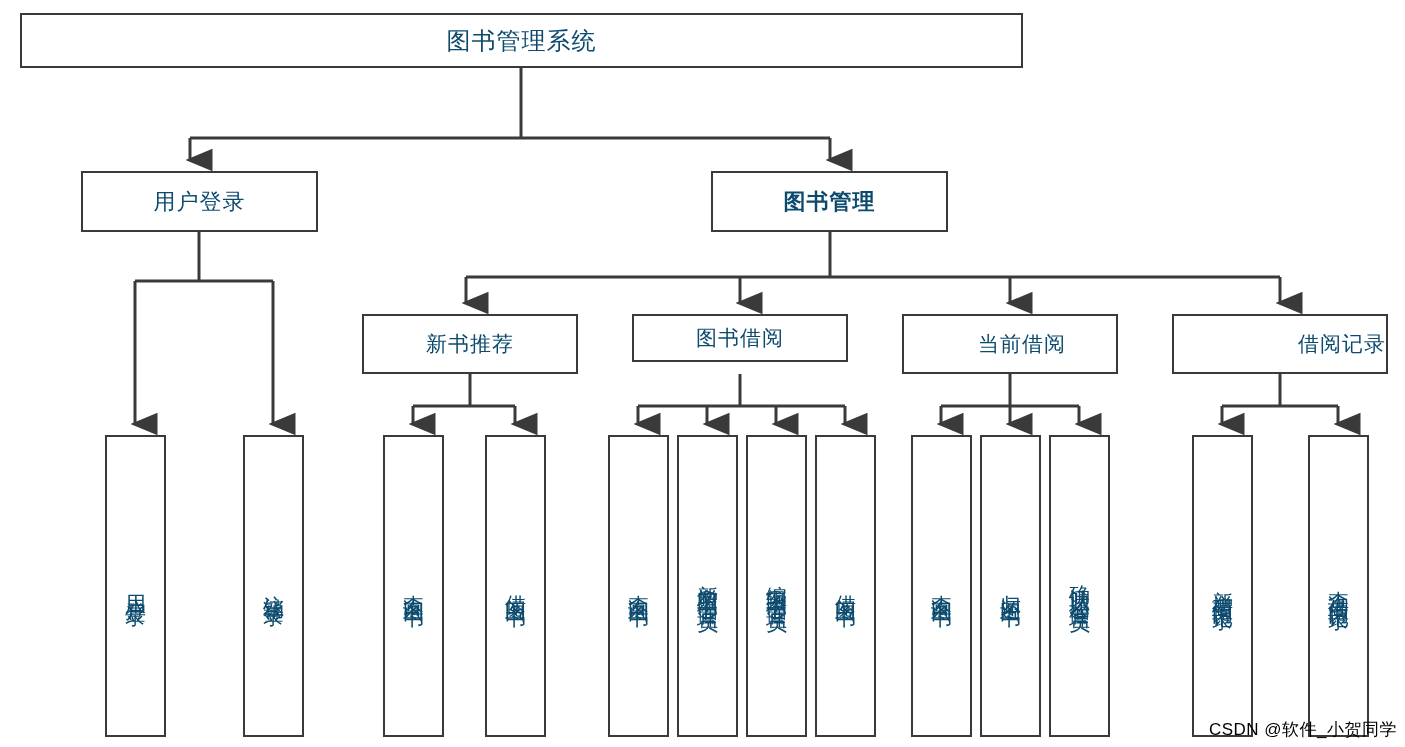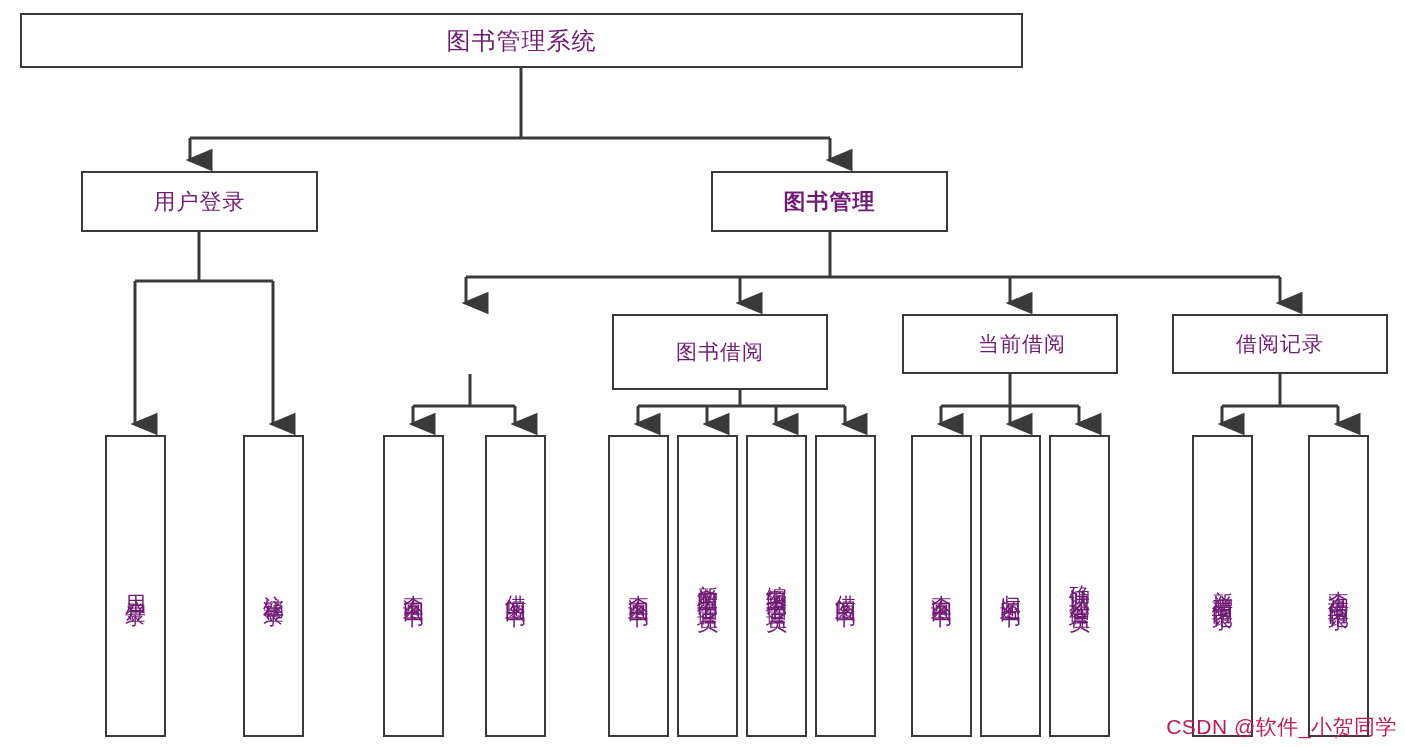--- a/index.html
+++ b/index.html
@@ -29,21 +29,21 @@
     pointer-events: none;
   }
   .node {
     position: absolute;
     box-sizing: border-box;
     background: #ffffff;
     border: 2px solid #3a3a3a;
     display: flex;
     align-items: center;
     justify-content: center;
-    color: #701a75;
+    color: #0c4a6e;
     z-index: 2;
   }
   .node-root {
     font-size: 24px;
     letter-spacing: 1px;
   }
   .node-l2 {
     font-size: 22px;
     letter-spacing: 1px;
   }
@@ -65,22 +65,22 @@
     white-space: nowrap;
     text-align: center;
   }
   .hlabel {
     white-space: nowrap;
   }
   .watermark {
     position: absolute;
     right: 8px;
     bottom: 6px;
-    font-size: 21px;
-    color: #be185d;
+    font-size: 17px;
+    color: #000000;
     letter-spacing: 0.5px;
     z-index: 5;
     white-space: nowrap;
   }
 </style>
 </head>
 <body>
 
 <div id="canvas">
 
@@ -141,30 +141,33 @@
   </div>
 
   <div class="node node-l2" style="left:81px; top:171px; width:237px; height:61px;">
     <span class="hlabel">用户登录</span>
   </div>
 
   <div class="node node-l2" style="left:711px; top:171px; width:237px; height:61px;font-weight:bold;">
     <span class="hlabel">图书管理</span>
   </div>
 
-
-  <div class="node node-l3" style="left:612px; top:314px; width:216px; height:76px;text-align:right;">
+  <div class="node node-l3" style="left:362px; top:314px; width:216px; height:60px;">
+    <span class="hlabel">新书推荐</span>
+  </div>
+
+  <div class="node node-l3" style="left:632px; top:314px; width:216px; height:48px;text-align:right;">
     <span class="hlabel">图书借阅</span>
   </div>
 
   <div class="node node-l3" style="left:902px; top:314px; width:216px; height:60px;padding-left:24px;">
     <span class="hlabel">当前借阅</span>
   </div>
 
-  <div class="node node-l3" style="left:1172px; top:314px; width:216px; height:60px;">
+  <div class="node node-l3" style="left:1172px; top:314px; width:216px; height:60px;justify-content:flex-end;">
     <span class="hlabel">借阅记录</span>
   </div>
 
   <div class="node node-leaf" style="left:105px; top:435px; width:61px; height:302px;">
     <span class="vlabel">用户登录</span>
   </div>
 
   <div class="node node-leaf" style="left:243px; top:435px; width:61px; height:302px;">
     <span class="vlabel">注销登录</span>
   </div>

